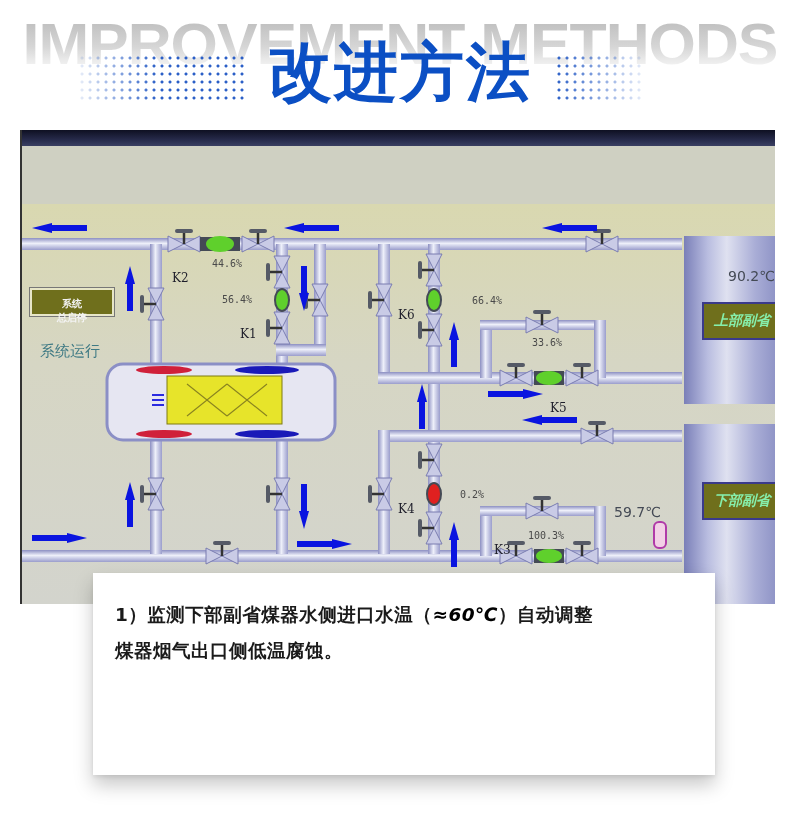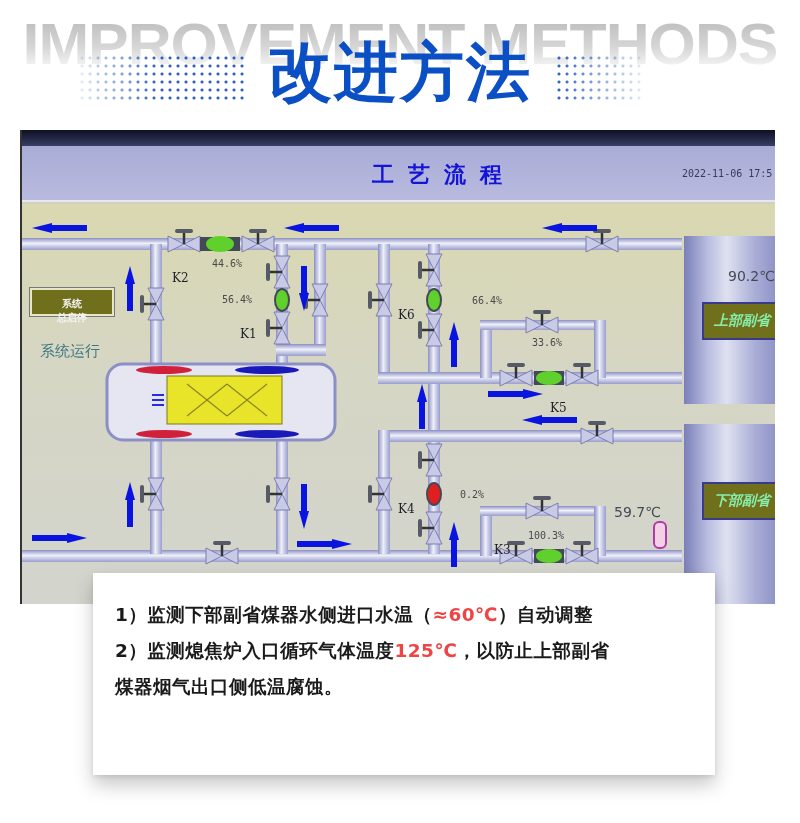--- a/index.html
+++ b/index.html
@@ -59,39 +59,35 @@
 
   .tank { position:absolute; background:linear-gradient(90deg,#7a7fb8 0%,#b9bde0 25%,#dfe1f0 45%,#a9add6 75%,#8b90c4 100%); }
   .tanklabel { position:absolute; background:#6f6f1c; border:2px solid #3a3a8a; color:#86efac;
     font-family:"DejaVu Sans",sans-serif; font-weight:700; font-size:14px; padding:8px 10px; white-space:nowrap;font-style:italic; }
 
   
   .card { position:absolute; left:93px; top:573px; width:622px; height:202px; background:#ffffff;
     box-shadow:0 10px 18px rgba(0,0,0,0.22), 0 2px 4px rgba(0,0,0,0.08); padding:24px 22px 0 22px; }
   .card p { font-family:"DejaVu Sans",sans-serif; font-weight:700; font-size:18.5px; line-height:36px;
     color:#1a1a1a; letter-spacing:0.5px; white-space:nowrap; }
-  .card .red { color:#ef4444; }
+  .card .red { color:#000000;font-style:italic; }
 </style>
 </head>
 <body>
 
 <div class="hdr">
   <div class="hdr-bg-text">IMPROVEMENT METHODS</div>
   <div class="dots left"></div>
   <div class="dots left2"></div>
   <div class="dots right"></div>
   <div class="hdr-title">改进方法</div>
 </div>
 
 <div class="photo">
   <div class="bezel"></div>
-  <div class="titlebar">
-    <span class="t">工艺流程</span>
-    <span class="dt">2022-11-06 17:5</span>
-  </div>
 
   <div class="canvas">
 
     <svg width="755" height="400" viewBox="0 0 755 400" style="position:absolute;left:0;top:0">
       <defs>
         <linearGradient id="pipeH" x1="0" y1="0" x2="0" y2="1">
           <stop offset="0" stop-color="#8c8fc2"></stop>
             <stop offset="0.45" stop-color="#eef0fa"></stop>
             <stop offset="1" stop-color="#9a9dcc"></stop>
         </linearGradient>
@@ -243,15 +239,14 @@
     <span class="temp" style="left:706px;top:64px">90.2℃</span>
     <div class="tanklabel" style="left:680px;top:98px">上部副省</div>
     <div class="tank" style="left:662px;top:220px;width:95px;height:180px"></div>
     <div class="tanklabel" style="left:680px;top:278px">下部副省</div>
 
   </div>
 </div>
 
 <div class="card">
   <p><span>1）监测下部副省煤器水侧进口水温（</span><span class="red">≈60℃</span><span>）自动调整</span></p>
-  <p><span>2）监测熄焦炉入口循环气体温度</span><span class="red">125℃</span><span>，以防止上部副省</span></p>
   <p>煤器烟气出口侧低温腐蚀。</p>
 </div>
 
 </body></html>

